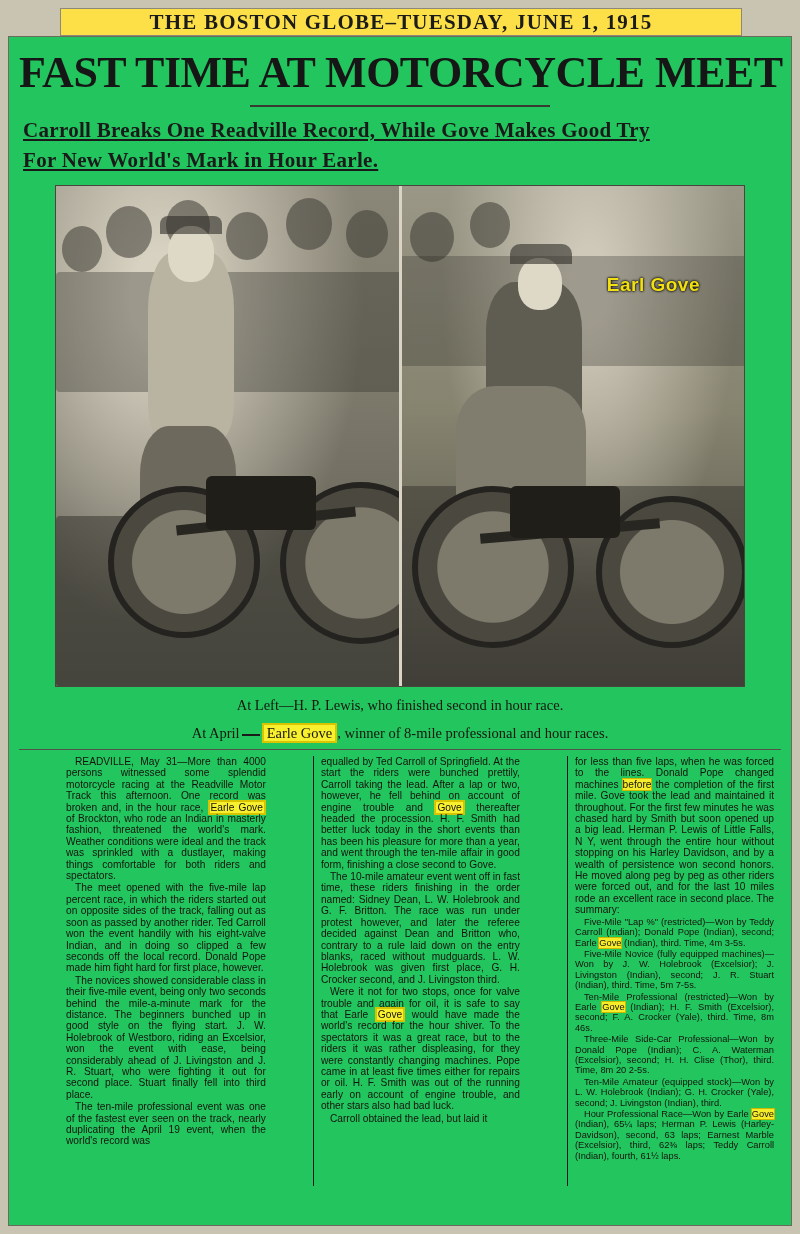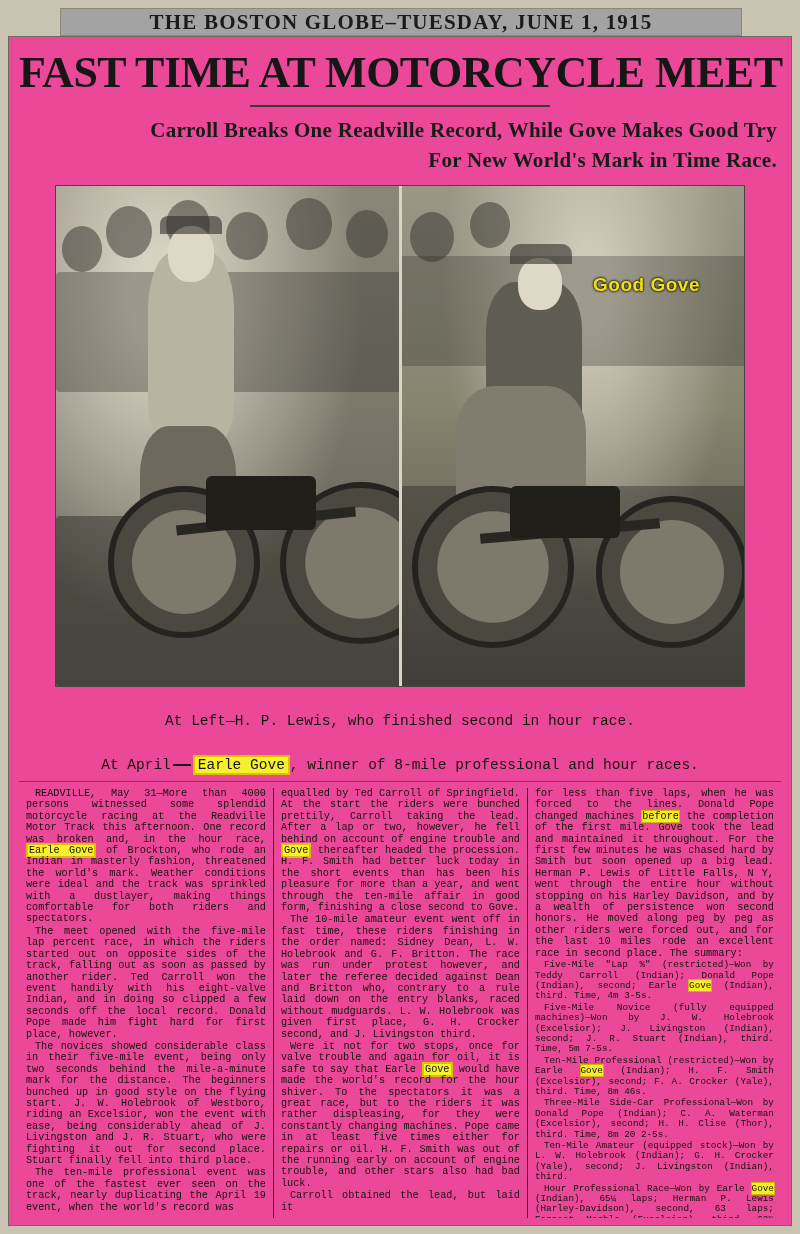--- a/index.html
+++ b/index.html
@@ -11,62 +11,63 @@
   }
   .page{
     position:relative;
     width:800px;height:1234px;
     background:#c9c3b2;
     box-sizing:border-box;
   }
   
   .masthead{
     position:absolute;left:60px;top:8px;width:680px;height:26px;
-    background:#a3a3a3;
+    background:#fde047;
     display:flex;align-items:center;justify-content:center;
     border:1px solid #8d8878;
   }
   .masthead-text{
     font-family:"Liberation Serif", serif;
     font-weight:bold;
     font-size:21px;
     letter-spacing:1.2px;
     color:#1b1b1b;
     white-space:nowrap;
   }
   
   .paper{
     position:absolute;left:8px;top:36px;width:784px;height:1190px;
-    background:#ec4899;
+    background:#22c55e;
     border:1px solid #6d6a5e;
     box-sizing:border-box;
     padding:6px 10px 4px 10px;
   }
   .headline{
     text-align:center;
     font-family:"Liberation Serif", serif;
     font-weight:bold;
     font-size:44px;
     line-height:52px;
     letter-spacing:-0.5px;
     color:#161616;
     margin:4px 0 4px 0;
     white-space:nowrap;
   }
   .rule{
     width:300px;height:2px;background:#3a3a34;margin:6px auto 8px auto;
   }
   .subhead{
-    text-align:right;
+    text-align:left;
     font-weight:bold;
     font-size:21px;
     line-height:30px;
     color:#1a1a1a;
     letter-spacing:0.3px;
     padding:0 4px;
+    text-decoration:underline;
   }
   
   .photo-wrap{
     position:relative;
     margin:10px 36px 0 36px;
     height:500px;
     border:1px solid #4a463d;
     background:#8e8a7e;
     overflow:hidden;
   }
@@ -104,23 +105,23 @@
     font-family:"Liberation Sans", sans-serif;
     font-weight:bold;font-size:19px;
     text-shadow:0 0 3px #000,0 0 2px #000;
     letter-spacing:0.5px;
   }
   
   .caption{
     text-align:center;
     font-size:14.5px;
     line-height:20px;
-    margin:24px 0 4px 0;
+    margin:8px 0 4px 0;
     color:#16160f;
-    font-family:Liberation Mono, monospace;
+    font-family:Liberation Serif, serif;
   }
   .hl-box{
     background:#f8f02e;
     border:2px solid #d8c500;
     padding:0 3px;
   }
   .dash{display:inline-block;width:18px;border-top:2px solid #1a1a1a;vertical-align:middle;margin:0 2px;}
   .caption-rule{width:100%;height:1px;background:#55524a;margin:6px 0 6px 0;}
   
   .cols{
@@ -130,23 +131,24 @@
     margin-top:2px;
   }
   .col{
     width:33.33%;
     box-sizing:border-box;
     padding:0 7px;
     font-size:10.2px;
     line-height:11.4px;
     text-align:justify;
     color:#14140e;
-    font-family:Liberation Mono, monospace;
+    font-family:Liberation Sans, sans-serif;
     overflow:hidden;
     position:relative;
+    margin-left:40px;
   }
   .col + .col{border-left:1px solid #0f172a;}
   .col p{margin:0 0 1px 0;text-indent:9px;}
   .col p.noind{text-indent:0;}
   .summary-head{margin-top:4px;}
   .sm{font-size:9.3px;line-height:10.4px;}
   .hl-s{background:#f6ec2a;outline:1px solid #cbb900;}
   .hl-b{background:#f8f02e;border:2px solid #d6c400;padding:0 1px;}
 </style>
 </head>
@@ -156,21 +158,21 @@
 
   <div class="masthead">
     <div class="masthead-text">THE  BOSTON  GLOBE–TUESDAY,  JUNE  1,  1915</div>
   </div>
 
   <div class="paper">
 
     <div class="headline">FAST TIME AT MOTORCYCLE MEET</div>
     <div class="rule"></div>
     <div class="subhead">Carroll Breaks One Readville Record, While  Gove Makes Good Try</div>
-    <div class="subhead">For New World's Mark in Time Race.</div>
+    <div class="subhead">For New World's Mark in Hour Earle.</div>
 
     <div class="photo-wrap">
 
       <div class="photo-half photo-left">
 
         <div class="blob" style="left:6px;top:40px;width:40px;height:46px;"></div>
         <div class="blob" style="left:50px;top:20px;width:46px;height:52px;"></div>
         <div class="blob" style="left:110px;top:14px;width:44px;height:50px;"></div>
         <div class="blob" style="left:170px;top:26px;width:42px;height:48px;"></div>
         <div class="blob" style="left:230px;top:12px;width:46px;height:52px;"></div>
@@ -198,21 +200,21 @@
         <div class="rider" style="left:86px;top:96px;width:96px;height:160px;background:#5f5c51;"></div>
         <div class="face" style="left:118px;top:72px;width:44px;height:52px;"></div>
         <div class="dk" style="left:110px;top:58px;width:62px;height:20px;border-radius:10px 10px 0 0;"></div>
         <div class="rider" style="left:56px;top:200px;width:130px;height:150px;background:#807d6f;"></div>
 
         <div class="wheel" style="left:12px;top:300px;width:150px;height:150px;"></div>
         <div class="wheel" style="left:196px;top:310px;width:140px;height:140px;"></div>
         <div class="bike-bar" style="left:80px;top:340px;width:180px;height:10px;transform:rotate(-5deg);"></div>
         <div class="bike-bar" style="left:110px;top:300px;width:110px;height:52px;background:#1f1e19;border-radius:6px;"></div>
 
-        <div class="label-gove">Good Gove</div>
+        <div class="label-gove">Earl Gove</div>
       </div>
 
       <div class="photo-divider"></div>
     </div>
 
     <div class="caption">At Left—H. P. Lewis, who finished second in hour race.</div>
     <div class="caption">
       <span>At April</span><span class="dash"></span><span class="hl-box">Earle Gove</span><span>, winner of 8-mile professional and hour races.</span>
     </div>
 

